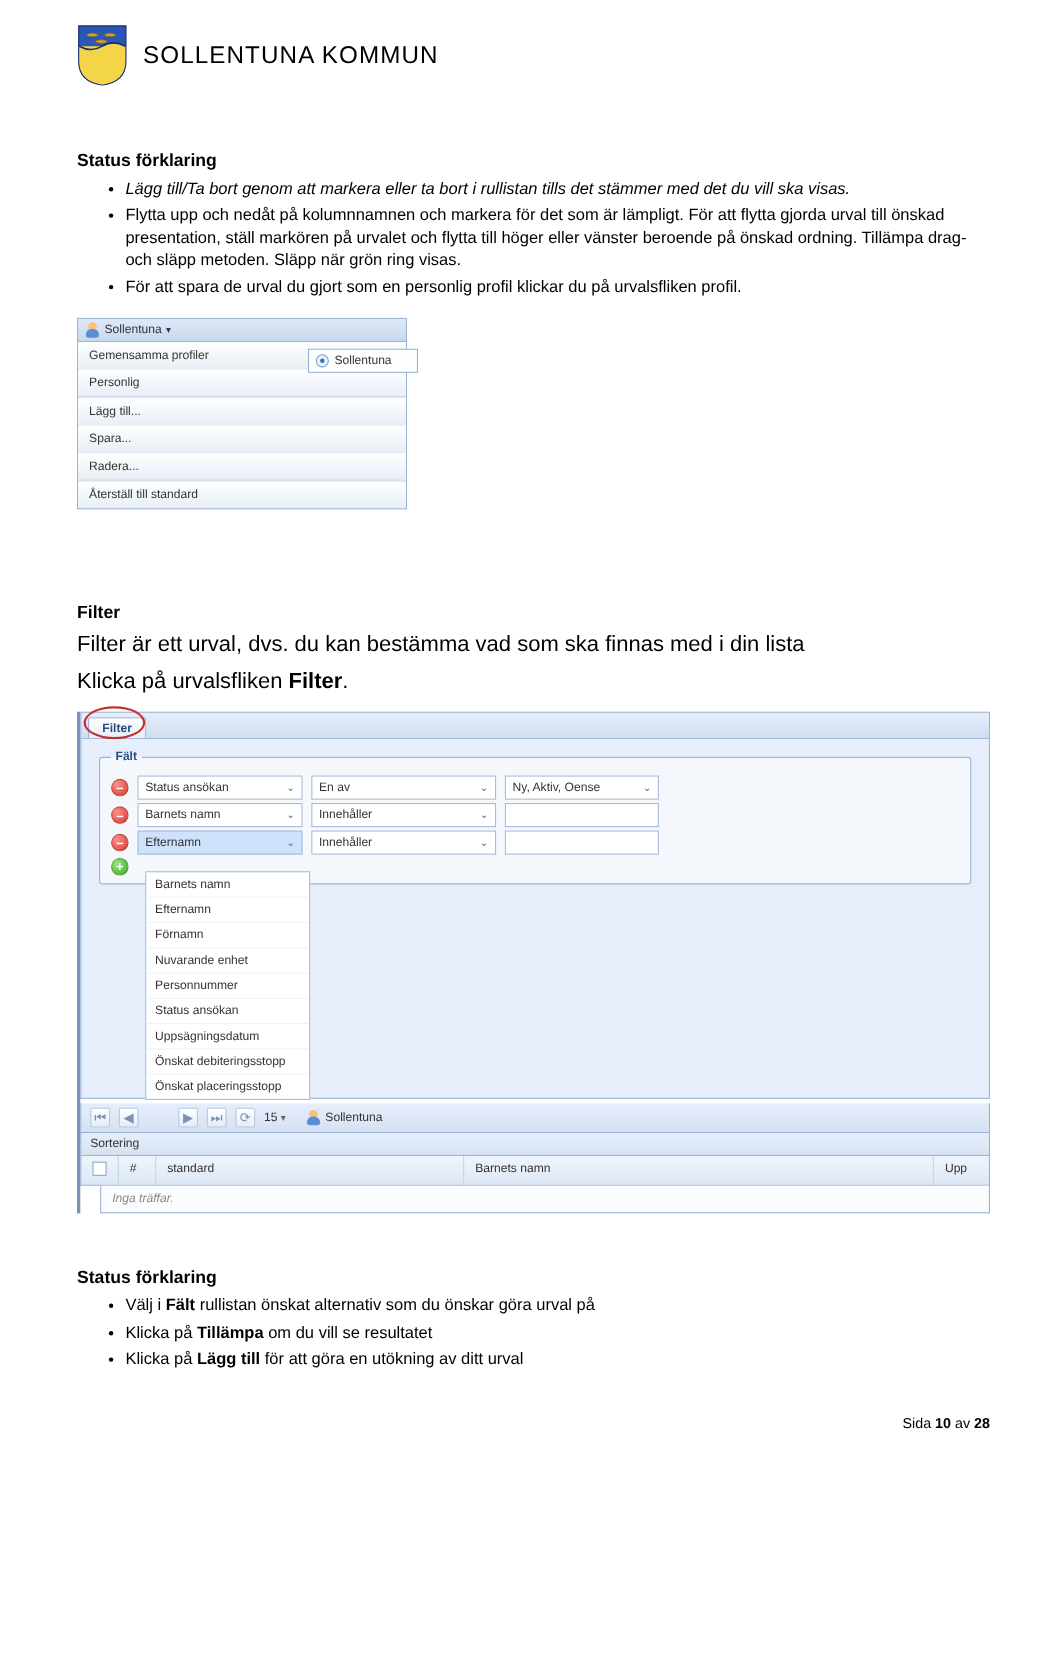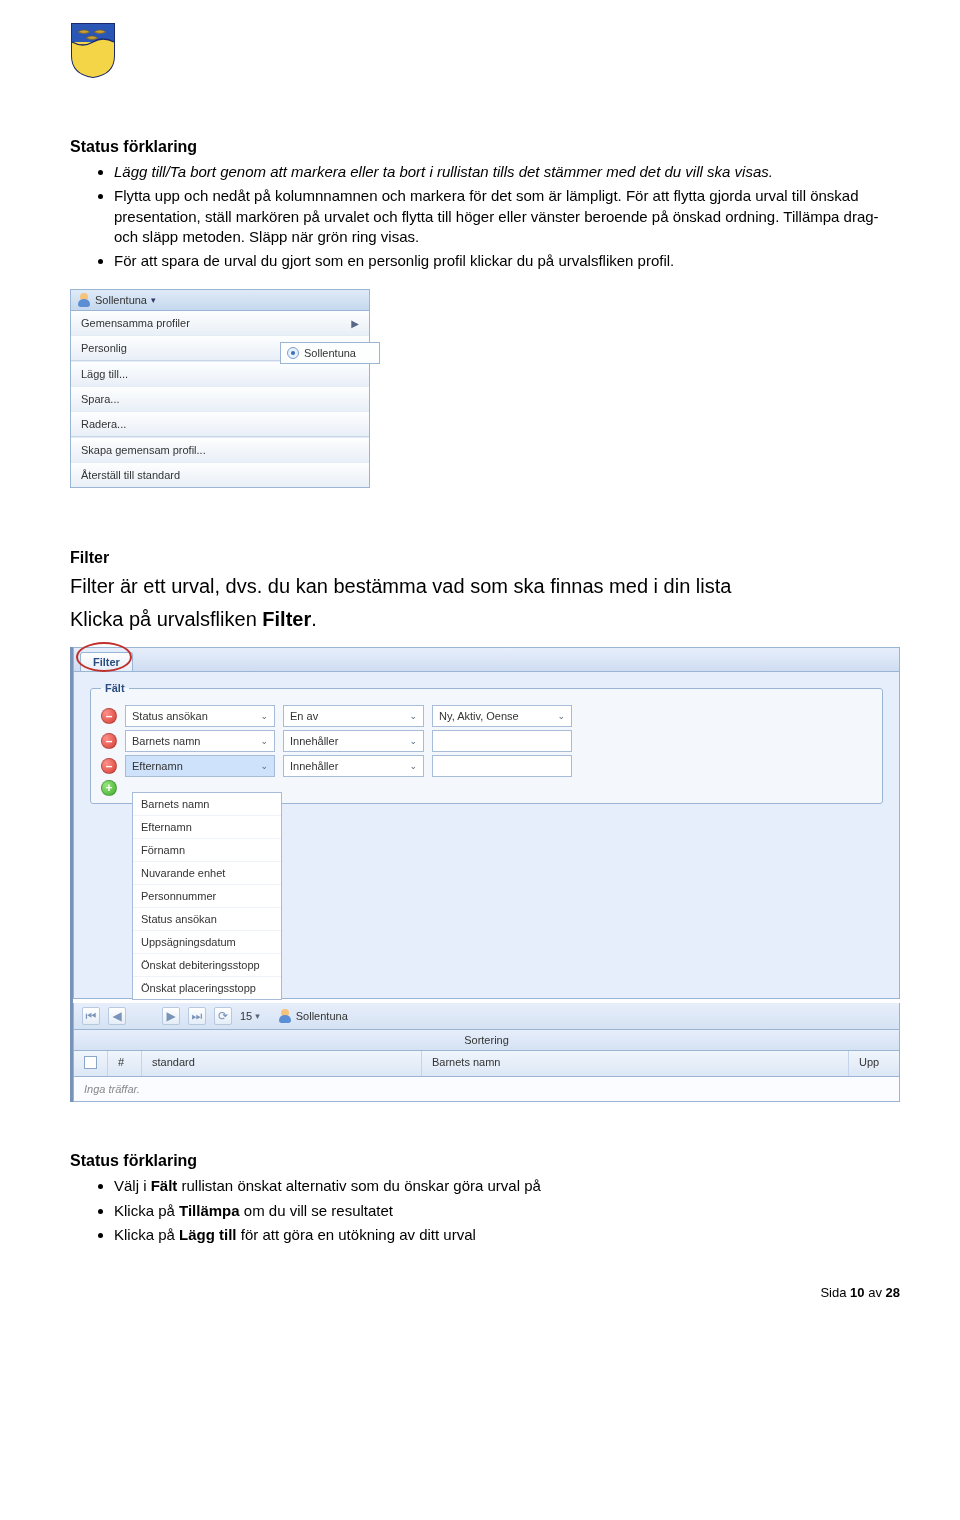--- a/index.html
+++ b/index.html
@@ -145,21 +145,21 @@
   .add-ico { background: radial-gradient(circle at 30% 30%, #96e67a, #3fae2e); }
   .combo {
     display: flex; align-items: center; justify-content: space-between;
     height: 22px; padding: 0 6px;
     background: #fff; border: 1px solid #a7bcd9;
     font-size: 11px; color: #333;
   }
   .combo .chev { font-size: 9px; color: #567; }
   .combo.sel { background: #cfe2fb; }
   .combo.c1 { width: 150px; }
-  .combo.c2 { width: 141px; }
+  .combo.c2 { width: 168px; }
   .combo.c3 { width: 140px; }
   .dropdown {
     position: absolute;
     left: 58px;
     top: 120px;
     width: 150px;
     background: #fff;
     border: 1px solid #a7bcd9;
     z-index: 5;
   }
@@ -176,34 +176,33 @@
     width: 18px; height: 18px; display: inline-flex; align-items: center;
     justify-content: center; color: #7a94b8; font-size: 12px;
     background: linear-gradient(#fff,#e5edf7); border: 1px solid #b7c9e0;
     border-radius: 2px;
   }
   .shot2 .sortbar {
     display: flex; align-items: center; gap: 6px;
     background: linear-gradient(#e7eefb, #d5e2f3);
     border: 1px solid #9ab4d4; border-top: none;
     padding: 4px 8px;
-    justify-content: center;
   }
   .shot2 .cols {
     display: flex;
     background: linear-gradient(#f0f5fc,#dce7f5);
     border: 1px solid #9ab4d4; border-top: none;
   }
   .shot2 .cols .col {
     padding: 5px 10px; border-right: 1px solid #c4d4ea;
   }
   .chk { width: 13px; height: 13px; border: 1px solid #8aa6c8; background: #fff; display:inline-block; }
   .nohits {
     padding: 6px 10px; color: #888; font-style: italic;
-    background: #fafcff; border: 1px solid #9ab4d4; border-top: none;
+    background: #fafcff; border: 1px solid #9ab4d4; border-top: none; margin-left: 18px;
   }
 
   .footer {
     margin-top: 40px; text-align: right; font-size: 13px;
   }
 </style>
 </head>
 <body>
 
 <div class="header">
@@ -213,20 +212,21 @@
       <path d="M2 2 H44 V20 H2 Z" fill="#2a56b5"></path>
       <g fill="#caa23a" stroke="#7a5a12" stroke-width="0.6">
         <path d="M8 10 q6 -4 12 0 q-6 3 -12 0 Z"></path>
         <path d="M24 10 q6 -4 12 0 q-6 3 -12 0 Z"></path>
         <path d="M16 16 q6 -4 12 0 q-6 3 -12 0 Z"></path>
       </g>
       <path d="M2 20 q11 6 21 0 t21 0 V34 Q44 52 23 55 Q2 52 2 34 Z" fill="#f5d548"></path>
       <path d="M2 20 q11 6 21 0 t21 0" fill="none" stroke="#1a2a6c" stroke-width="1.4"></path>
     </svg>
   </div>
+  <div class="brand">SOLLENTUNA KOMMUN</div>
 </div>
 
 <h2 class="sec first">Status förklaring</h2>
 <ul class="bullets">
   <li><em style="font-style: italic;">Lägg till/Ta bort genom att markera eller ta bort i rullistan tills det stämmer med det du vill ska visas.</em></li>
   <li>Flytta upp och nedåt på kolumnnamnen och markera för det som är lämpligt. För att flytta gjorda urval till önskad presentation, ställ markören på urvalet och flytta till höger eller vänster beroende på önskad ordning. Tillämpa drag- och släpp metoden. Släpp när grön ring visas.</li>
   <li>För att spara de urval du gjort som en personlig profil klickar du på urvalsfliken profil.</li>
 </ul>
 
 <div class="shot1-wrap">
@@ -248,23 +248,20 @@
       <div class="row">
         <span>Lägg till...</span>
       </div>
       <div class="row">
         <span>Spara...</span>
       </div>
       <div class="row">
         <span>Radera...</span>
       </div>
       <div class="hr"></div>
-      <div class="row">
-        <span>Skapa gemensam profil...</span>
-      </div>
       <div class="row">
         <span>Återställ till standard</span>
       </div>
     </div>
   </div>
   <div class="shot1">
     <div class="submenu">
       <span class="bullet-dot"></span>
       <span>Sollentuna</span>
     </div>

